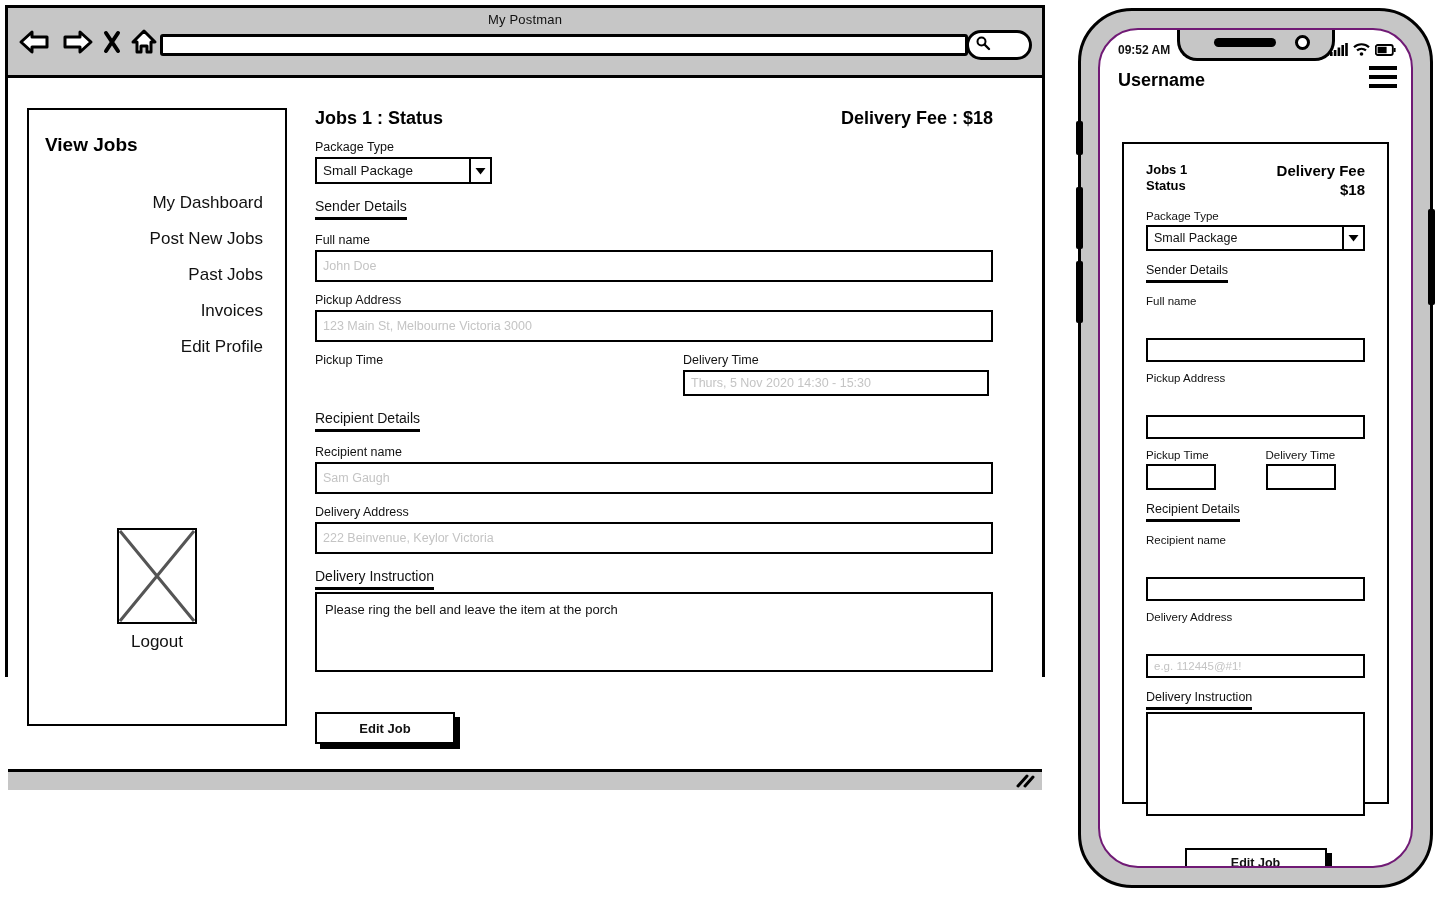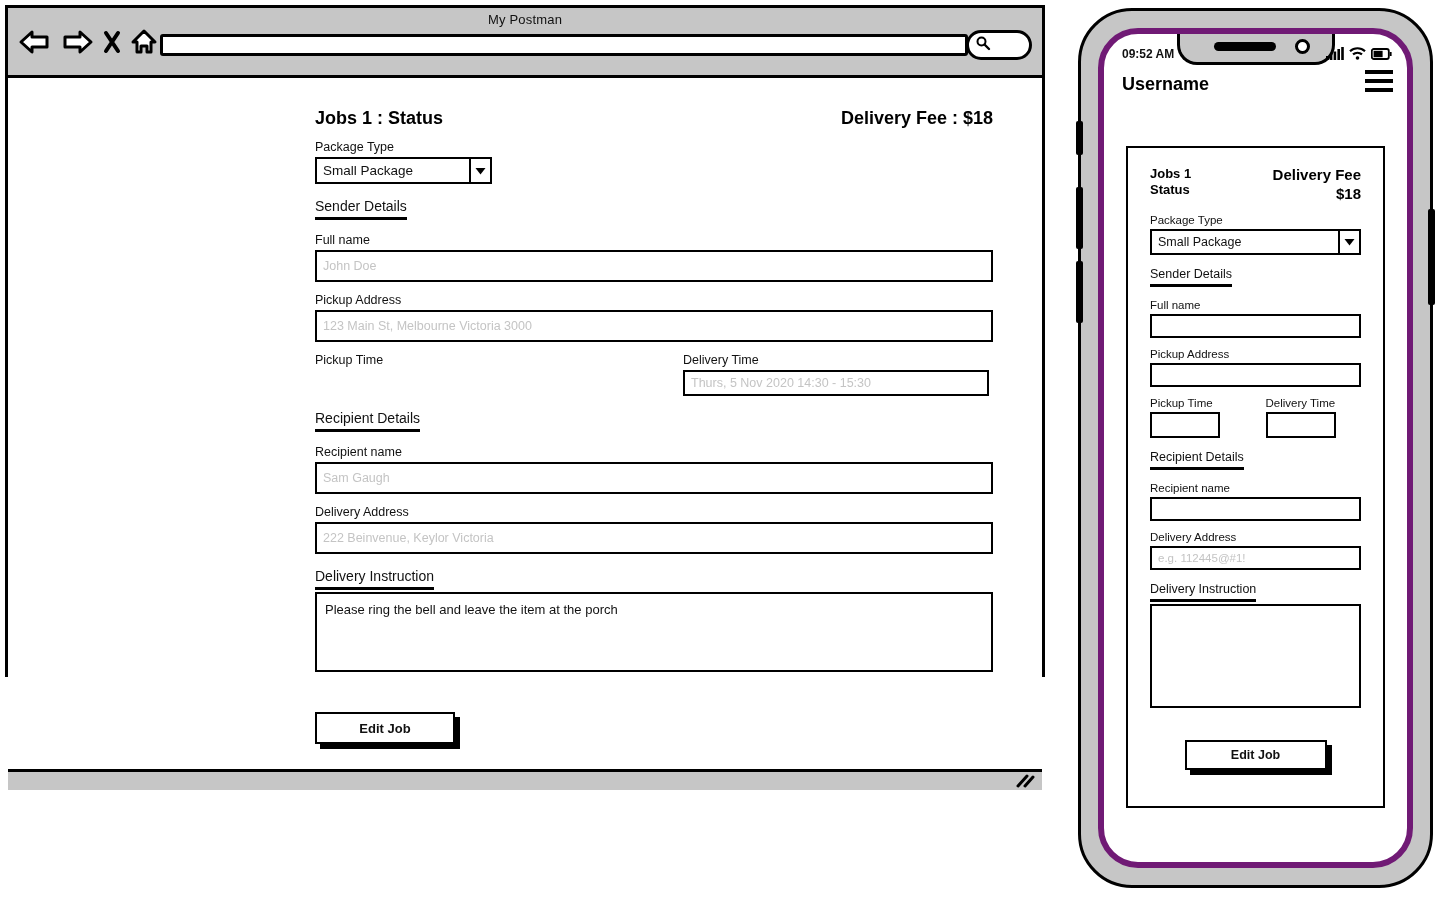--- a/index.html
+++ b/index.html
@@ -142,21 +142,21 @@
   
   .phone {
     position: absolute; left: 1078px; top: 8px;
     width: 355px; height: 880px;
     background: #c6c6c6;
     border: 3px solid #000;
     border-radius: 54px;
   }
   .phone-screen {
     position: absolute; left: 17px; top: 17px; right: 17px; bottom: 17px;
-    background: #fff; border: 6px solid #701a75; border-radius: 40px;
+    background: #fff; border: 2px solid #701a75; border-radius: 40px;
     overflow: hidden;
   }
   .notch {
     position: absolute; left: 50%; top: -3px; transform: translateX(-50%);
     width: 158px; height: 34px;
     background: #c6c6c6; border: 3px solid #000;
     border-top: none;
     border-radius: 0 0 20px 20px;
   }
   .speaker {
@@ -200,21 +200,21 @@
   .m-section {
     display: inline-block;
     font-size: 12.5px; color: #111;
     margin-top: 12px; margin-bottom: 2px;
     border-bottom: 3px solid #000; padding-bottom: 3px;
   }
   .m-inp {
     width: 100%; height: 24px;
     border: 2px solid #000; background: #fff;
     font-family: "Liberation Sans", sans-serif;
-    font-size: 11.5px; color: #111; padding: 0 6px; outline: none;
+    font-size: 11.5px; color: #111; padding: 0 6px; outline: none; margin-top: 28px;
   }
   .m-inp::placeholder { color: #c4c4c4; }
   .m-select {
     position: relative; width: 100%; height: 26px;
     border: 2px solid #000; background: #fff;
     display: flex; align-items: center;
   }
   .m-select-val { font-size: 12.5px; color: #111; padding-left: 6px; flex: 1; }
   .m-two { display: flex; gap: 20px; }
   .m-two .m-col { width: 50%; }
@@ -286,20 +286,40 @@
 
     <div class="browser-footer">
       <span class="resize-grip">
         <svg width="22" height="16" viewBox="0 0 22 16">
             <path d="M4 13 L13 3 M11 13 L19 4" stroke="#000" stroke-width="3" stroke-linecap="round"></path>
           </svg>
       </span>
     </div>
   </div>
 
+  <div class="sidebar">
+    <div class="sidebar-title">View Jobs</div>
+
+    <div class="sidebar-nav">
+      <div class="nav-item">My Dashboard</div>
+      <div class="nav-item">Post New Jobs</div>
+      <div class="nav-item">Past Jobs</div>
+      <div class="nav-item">Invoices</div>
+      <div class="nav-item">Edit Profile</div>
+    </div>
+
+    <div class="logout-wrap">
+      <div class="img-placeholder">
+        <svg width="76" height="92" viewBox="0 0 76 92">
+            <path d="M1 1 L75 91 M75 1 L1 91" stroke="#555" stroke-width="3"></path>
+          </svg>
+      </div>
+      <div class="logout-label">Logout</div>
+    </div>
+  </div>
 
   <div class="main">
 
     <div class="main-head">
       <div class="job-title">Jobs 1 : Status</div>
       <div class="fee">Delivery Fee : $18</div>
     </div>
 
     <div class="field-label">Package Type</div>
     <div class="select-wrap">

